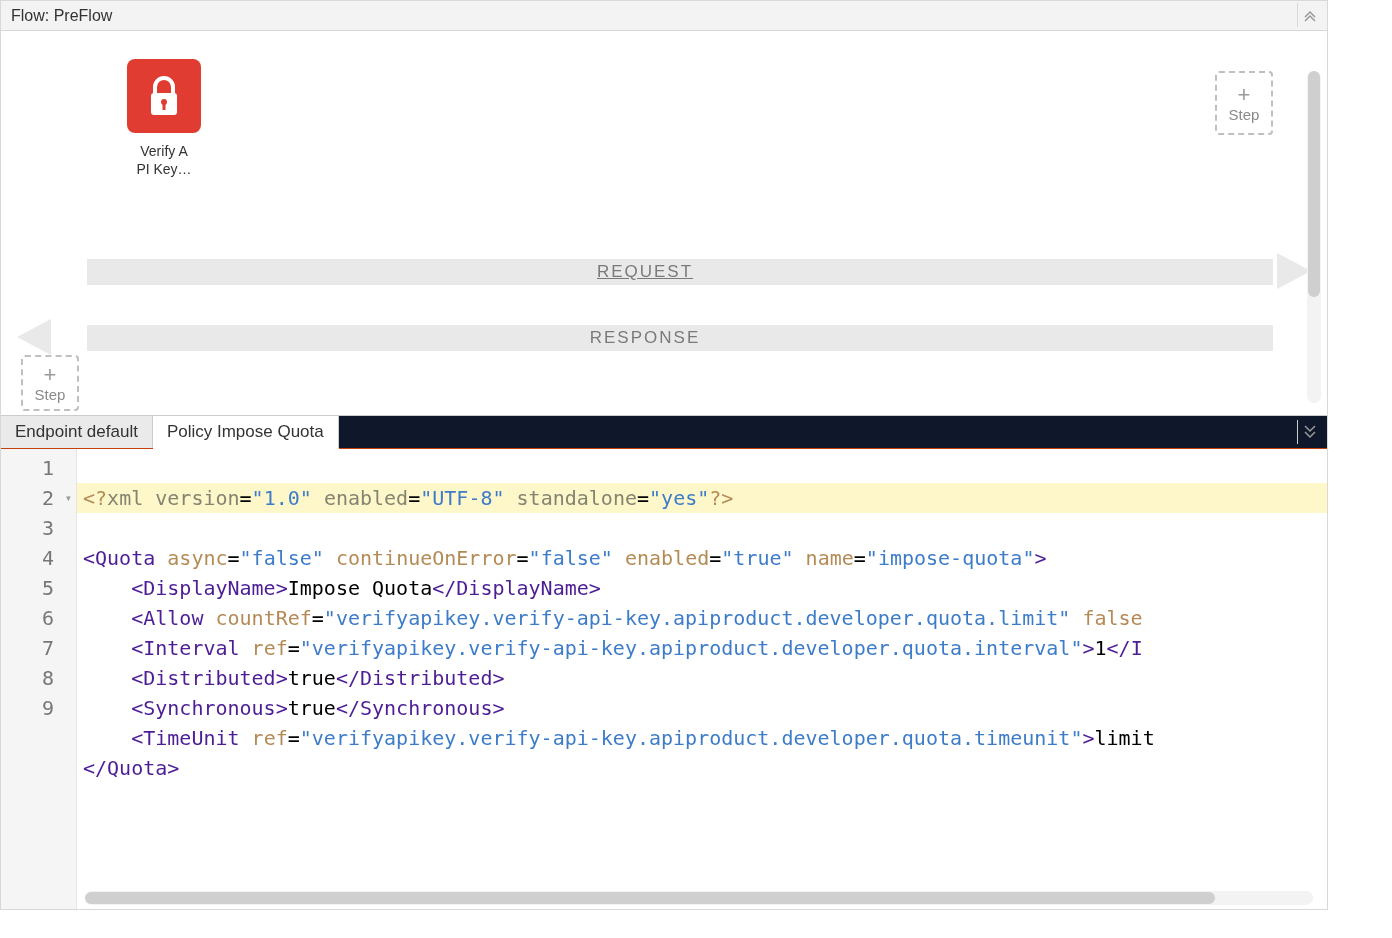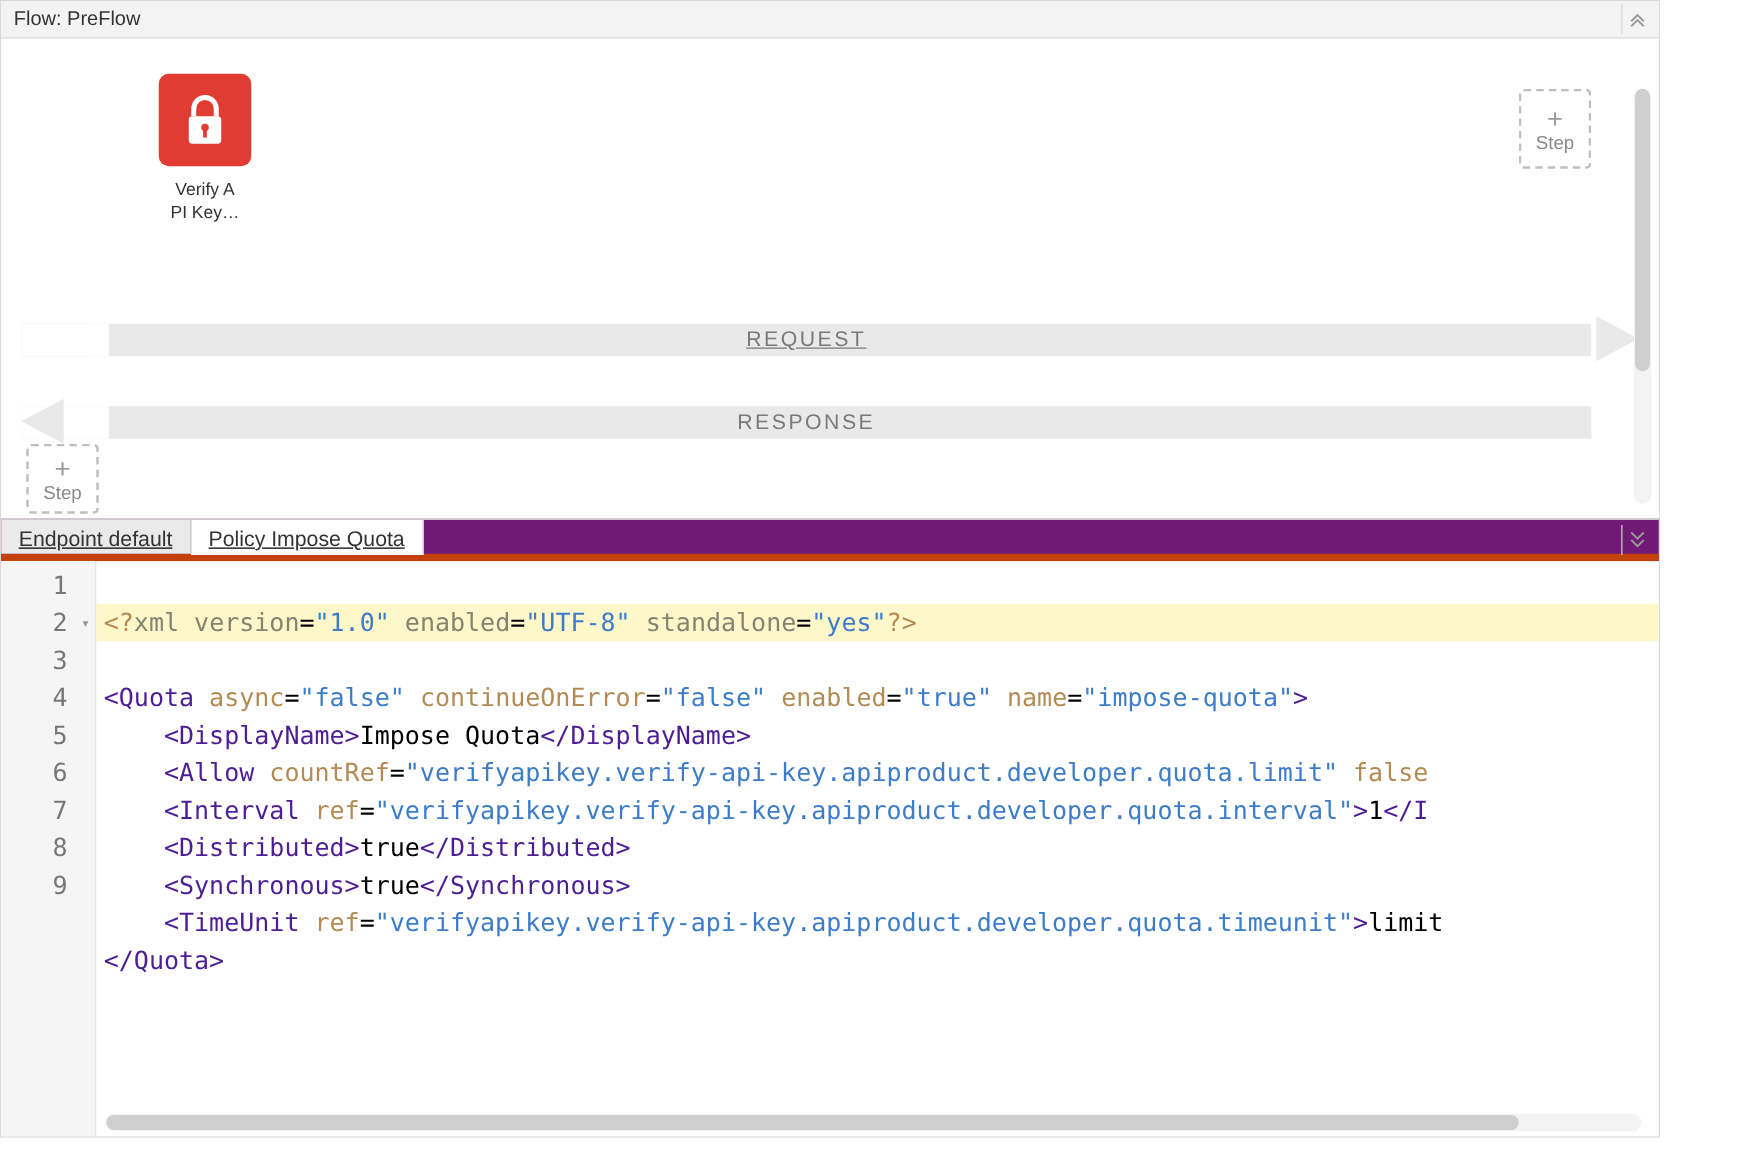--- a/index.html
+++ b/index.html
@@ -177,28 +177,27 @@
     top: 0;
     left: 1px;
     right: 1px;
     height: 68%;
     background: #cfcfcf;
     border-radius: 6px;
   }
 
   
   .tabs-bar {
-    background: #701a75;
+    background: #0f172a;
     border-top: 1px solid #ccc;
-    border-bottom: 6px solid #c2410c;
+    border-bottom: 1px solid #c2410c;
     height: 34px;
     display: flex;
     align-items: stretch;
     position: relative;
-    text-decoration: underline;
   }
   .tab {
     padding: 6px 14px;
     font-size: 17px;
     color: #333;
     border-right: 1px solid #ccc;
     background: #eaeaea;
     cursor: pointer;
   }
   .tab.active {

